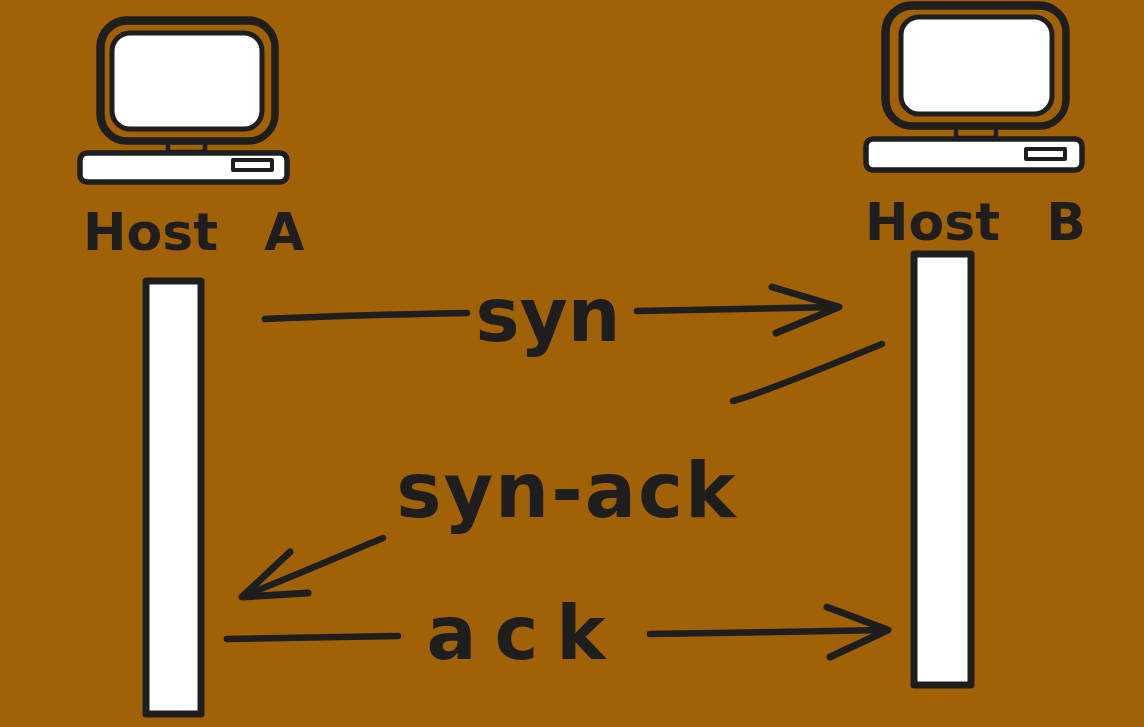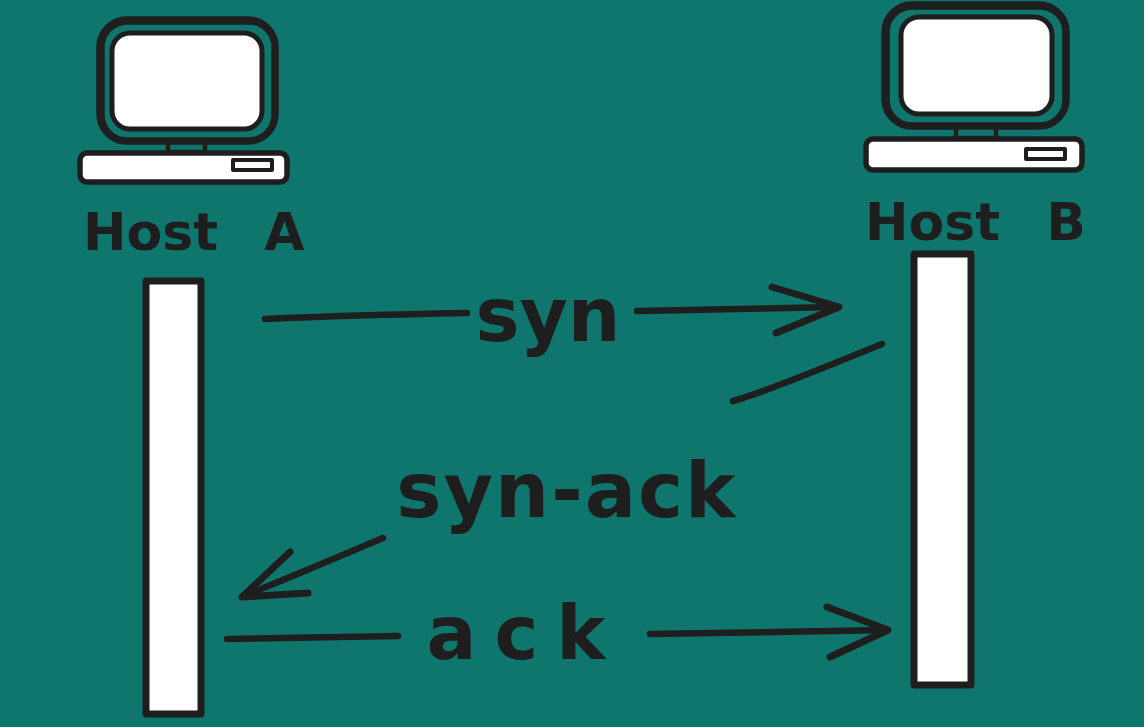--- a/index.html
+++ b/index.html
@@ -4,21 +4,21 @@
 <style>
   html, body {
     margin: 0;
     padding: 0;
     background: #ffffff;
   }
   .canvas {
     position: relative;
     width: 1144px;
     height: 727px;
-    background: #0f766e;
+    background: #a16207;
     overflow: hidden;
     font-family: "DejaVu Sans", "Liberation Sans", sans-serif;
   }
   svg { display: block; }
   .stroke {
     fill: none;
     stroke: #1e1e1e;
     stroke-linecap: round;
     stroke-linejoin: round;
   }

